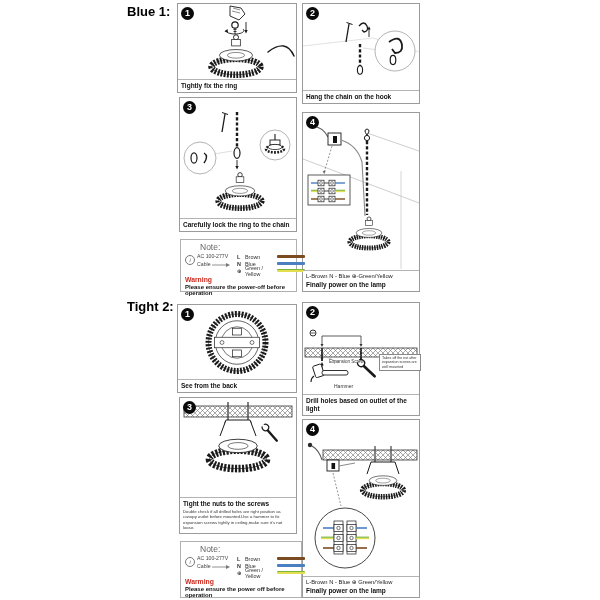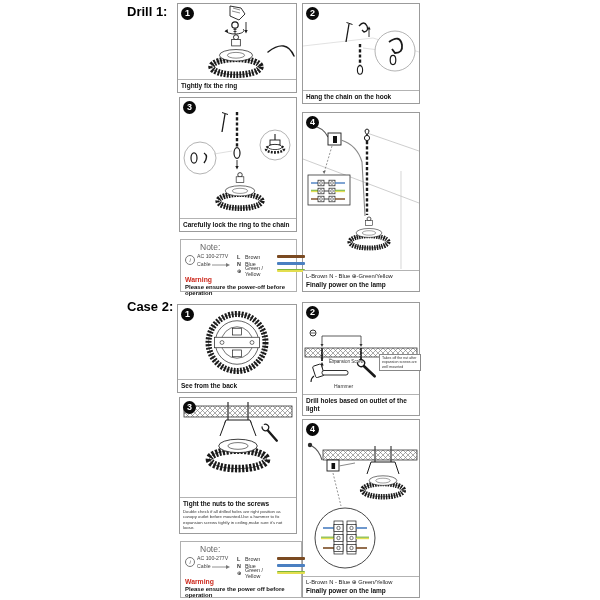--- a/index.html
+++ b/index.html
@@ -74,21 +74,21 @@
         <rect x="44" y="60" width="12" height="9" fill="#fff" stroke="#1a1a1a" stroke-width="0.9"></rect>
       </symbol>
       <symbol id="wrench" viewBox="0 0 30 16">
         <path d="M7,8 L27,11" stroke="#1a1a1a" stroke-width="3" stroke-linecap="round"></path>
         <circle cx="5.5" cy="7.5" r="4" fill="#fff" stroke="#1a1a1a" stroke-width="1.5"></circle>
         <rect x="0.5" y="6" width="5" height="3" fill="#fff"></rect>
       </symbol>
     </defs>
   </svg>
 
-  <div class="case-label" style="left:127px;top:4px;">Drill 1:</div>
+  <div class="case-label" style="left:127px;top:4px;">Blue 1:</div>
 
   <div class="panel" style="left:177px;top:3px;width:120px;height:90px;">
     <div class="badge">1</div>
     <div class="art">
       <svg viewBox="0 0 118 76" width="118" height="76">
         <path d="M52,2 l11,2 l4,6 l-6,6 l-9,-4 z" fill="#fff" stroke="#1a1a1a" stroke-width="0.9"></path>
         <path d="M55,4 l7,2 M54,7 l8,2" stroke="#1a1a1a" stroke-width="0.5" fill="none"></path>
         <circle cx="57" cy="21" r="3.2" fill="none" stroke="#1a1a1a" stroke-width="1.2"></circle>
         <path d="M57,24 V30 M55.5,25.5 h3 M55.5,27.5 h3" stroke="#1a1a1a" stroke-width="0.8" fill="none"></path>
         <path d="M48,26 a9,3.5 0 1 0 17,-1" fill="none" stroke="#1a1a1a" stroke-width="0.9"></path>
@@ -241,21 +241,21 @@
           <span class="wcode">⊕</span>
           <span class="wname">Green / Yellow</span>
           <span class="sw sw-gy"></span>
         </div>
       </div>
     </div>
     <div class="note-warning">Warning</div>
     <div class="note-bold">Please ensure the power-off before operation</div>
   </div>
 
-  <div class="case-label" style="left:127px;top:299px;">Case 2:</div>
+  <div class="case-label" style="left:127px;top:299px;">Tight 2:</div>
 
   <div class="panel" style="left:177px;top:304px;width:120px;height:89px;">
     <div class="badge">1</div>
     <div class="art">
       <svg viewBox="0 0 118 75" width="118" height="75">
         <use href="#lampback" x="20" y="0" width="78" height="75"></use>
       </svg>
     </div>
     <div class="cap">
       <div class="cap-title">See from the back</div>

